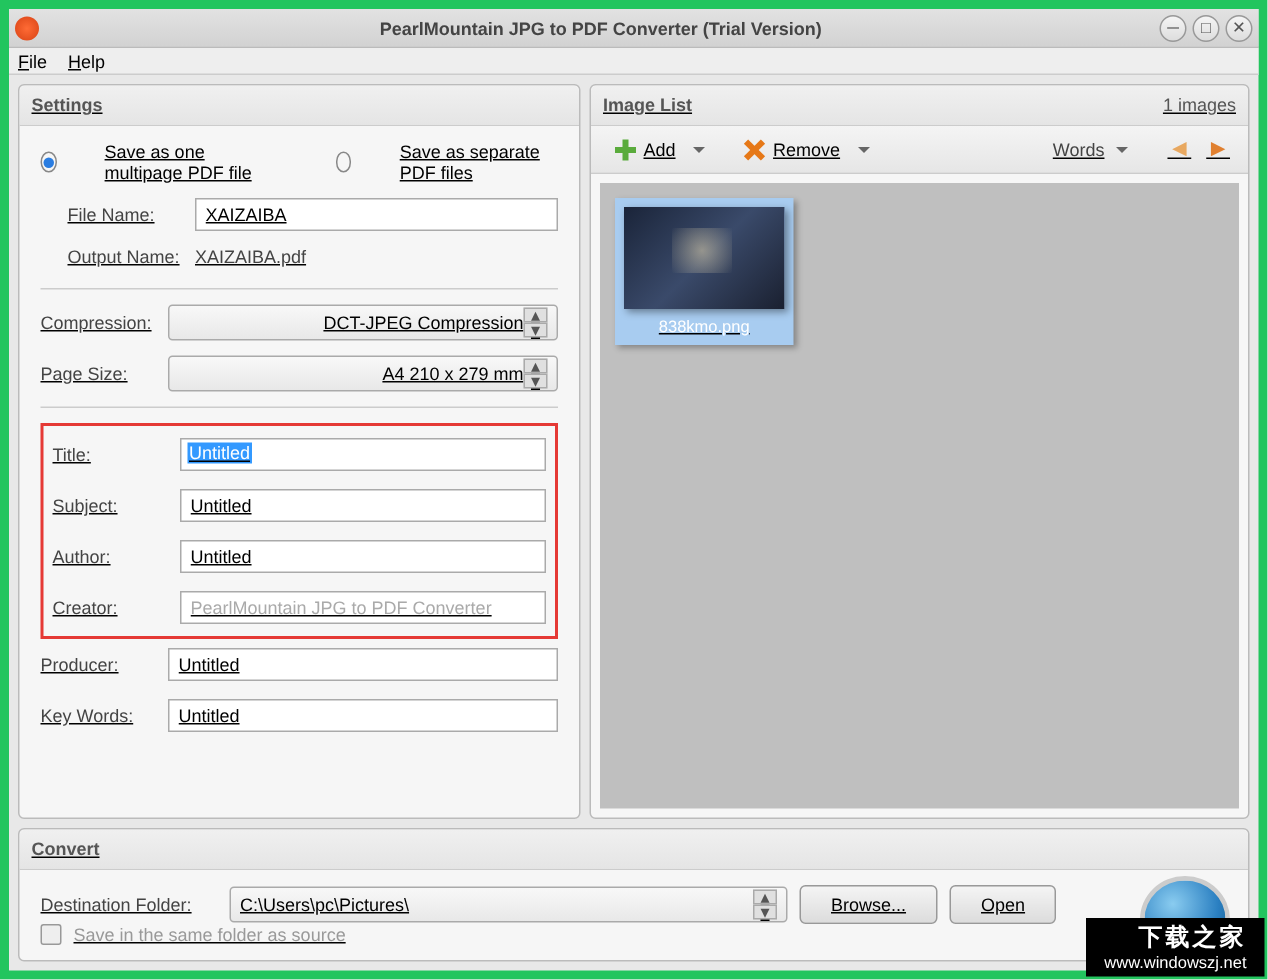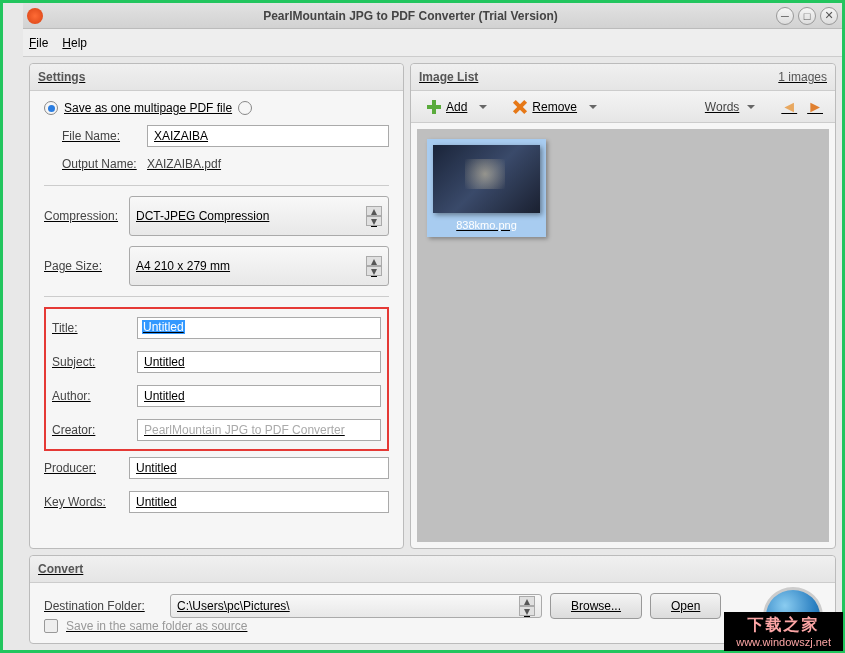--- a/index.html
+++ b/index.html
@@ -1,36 +1,36 @@
 <!DOCTYPE html>
 <html><head>
 <meta charset="utf-8">
 <style>
 * { box-sizing: border-box; margin: 0; padding: 0; font-family: Arial, sans-serif; font-size: 12px; }
 body { background: #f0f0f0; }
-.window { width: 845px; height: 653px; background: #e8e8e8; border: 3px solid #22c55e; display: flex; flex-direction: column; padding-left: 20px; }
+.window { width: 845px; height: 653px; background: #e8e8e8; border: 6px solid #22c55e; display: flex; flex-direction: column; }
 .titlebar { height: 26px; background: linear-gradient(#e2e2e2, #d2d2d2); display: flex; align-items: center; padding: 0 4px; border-bottom: 1px solid #bbb; }
 .titlebar .app-icon { width: 16px; height: 16px; background: radial-gradient(circle, #ff6b35, #d84315); border-radius: 50%; margin-right: 6px; }
 .titlebar .title { flex: 1; text-align: center; font-weight: bold; color: #444; }
 .titlebar .win-btn { width: 18px; height: 18px; border-radius: 50%; background: linear-gradient(#f5f5f5, #ddd); border: 1px solid #999; margin-left: 4px; display: flex; align-items: center; justify-content: center; font-size: 11px; color: #555; cursor: pointer; }
-.menubar { height: 28px; background: #eee; display: flex; align-items: center; padding: 0 6px; border-bottom: 1px solid #ccc; }
+.menubar { height: 18px; background: #eee; display: flex; align-items: center; padding: 0 6px; border-bottom: 1px solid #ccc; }
 .menubar span { margin-right: 14px; cursor: pointer; }
 .menubar u { text-decoration: underline; }
 .content { flex: 1; display: flex; padding: 6px; gap: 6px; }
 .panel { border: 1px solid #bbb; border-radius: 4px; background: #f6f6f6; display: flex; flex-direction: column; text-decoration: underline; }
 .panel-header { font-weight: bold; color: #555; padding: 6px 8px; background: linear-gradient(#f0f0f0, #e5e5e5); border-bottom: 1px solid #ccc; border-radius: 4px 4px 0 0; display: flex; justify-content: space-between; }
 .settings { width: 375px; }
 .settings-body { padding: 10px 14px; flex: 1; }
-.radio-row { display: flex; align-items: center; margin-bottom: 10px; gap: 6px; }
+.radio-row { display: flex; align-items: center; margin-bottom: 10px; gap: 32px; }
 .radio { width: 14px; height: 14px; border-radius: 50%; border: 1px solid #888; display: inline-flex; align-items: center; justify-content: center; }
 .radio.checked::after { content: ''; width: 7px; height: 7px; background: #2a7de1; border-radius: 50%; }
 .form-row { display: flex; align-items: center; margin-bottom: 10px; }
 .form-row label { width: 85px; color: #444; }
 .form-row input[type=text] { flex: 1; height: 22px; border: 1px solid #aaa; background: #fff; padding: 0 6px; }
-.form-row .select { flex: 1; height: 40px; border: 1px solid #aaa; background: linear-gradient(#f8f8f8,#e8e8e8); padding: 0 6px; display: flex; align-items: center; justify-content: space-between; border-radius: 3px; }
+.form-row .select { flex: 1; height: 24px; border: 1px solid #aaa; background: linear-gradient(#f8f8f8,#e8e8e8); padding: 0 6px; display: flex; align-items: center; justify-content: flex-end; border-radius: 3px; }
 .stepper { width: 16px; display: flex; flex-direction: column; font-size: 7px; color: #555; }
 .stepper div { height: 10px; background: #e0e0e0; border: 1px solid #aaa; text-align: center; line-height: 8px; }
 .output-row { display: flex; align-items: center; margin: 4px 0 14px 0; }
 .output-row label { width: 85px; color: #444; }
 .output-row span { color: #444; }
 .hr { border-top: 1px solid #ccc; margin: 6px 0 10px 0; }
 .highlight-box { border: 2px solid #e53935; padding: 8px 6px 4px 6px; margin-bottom: 6px; }
 .highlight-box .form-row, .meta-rows .form-row { margin-bottom: 12px; }
 .selected-text { background: #3399ff; color: #fff; padding: 0 1px; }
 .disabled-input { color: #aaa !important; }
@@ -57,21 +57,21 @@
 .thumb-name { color: #fff; font-size: 11px; }
 .convert { margin: 0 6px 6px 6px; }
 .convert-body { padding: 10px 14px; display: flex; flex-direction: column; gap: 0; position: relative; }
 .convert-row { display: flex; align-items: center; gap: 8px; }
 .convert-row label { width: 118px; color: #444; }
 .convert-row .select { width: 372px; height: 24px; border: 1px solid #aaa; background: linear-gradient(#f8f8f8,#e8e8e8); padding: 0 6px; display: flex; align-items: center; justify-content: space-between; border-radius: 3px; }
 .btn { height: 26px; padding: 0 20px; background: linear-gradient(#f4f4f4,#dcdcdc); border: 1px solid #999; border-radius: 4px; cursor: pointer; display: flex; align-items: center; }
 .checkbox { width: 14px; height: 14px; border: 1px solid #999; background: #eee; border-radius: 2px; }
 .grey-text { color: #999; }
 .start-btn { position: absolute; right: 12px; top: 4px; width: 60px; height: 58px; border-radius: 50%; background: radial-gradient(circle at 35% 30%, #8accf0, #2a7fc1 60%, #14527a); border: 3px solid #ccc; overflow: hidden; }
-.watermark { position: absolute; right: 2px; bottom: 2px; background: #000; color: #fca5a5; padding: 3px 12px; text-align: center; }
+.watermark { position: absolute; right: 2px; bottom: 2px; background: #000; color: #ffffff; padding: 3px 12px; text-align: right; }
 .watermark .cn { font-size: 16px; font-weight: bold; letter-spacing: 2px; }
 .watermark .url { font-size: 11px; }
 </style>
 </head>
 <body>
 
 <div class="window">
   <div class="titlebar">
     <div class="app-icon"></div>
     <div class="title">PearlMountain JPG to PDF Converter (Trial Version)</div>
@@ -88,20 +88,21 @@
   <div class="content">
     <div class="panel settings">
       <div class="panel-header">
           <span>Settings</span>
         </div>
       <div class="settings-body">
         <div class="radio-row">
           <span class="radio checked"></span>
           <span>Save as one multipage PDF file</span>
           <span class="radio"></span>
+          <span>Save as separate PDF files</span>
         </div>
         <div class="form-row" style="padding-left:18px;">
           <label>File Name:</label>
           <input type="text" value="XAIZAIBA" style="">
         </div>
         <div class="output-row" style="padding-left:18px;">
           <label>Output Name:</label>
           <span>XAIZAIBA.pdf</span>
         </div>
         <div class="hr"></div>

